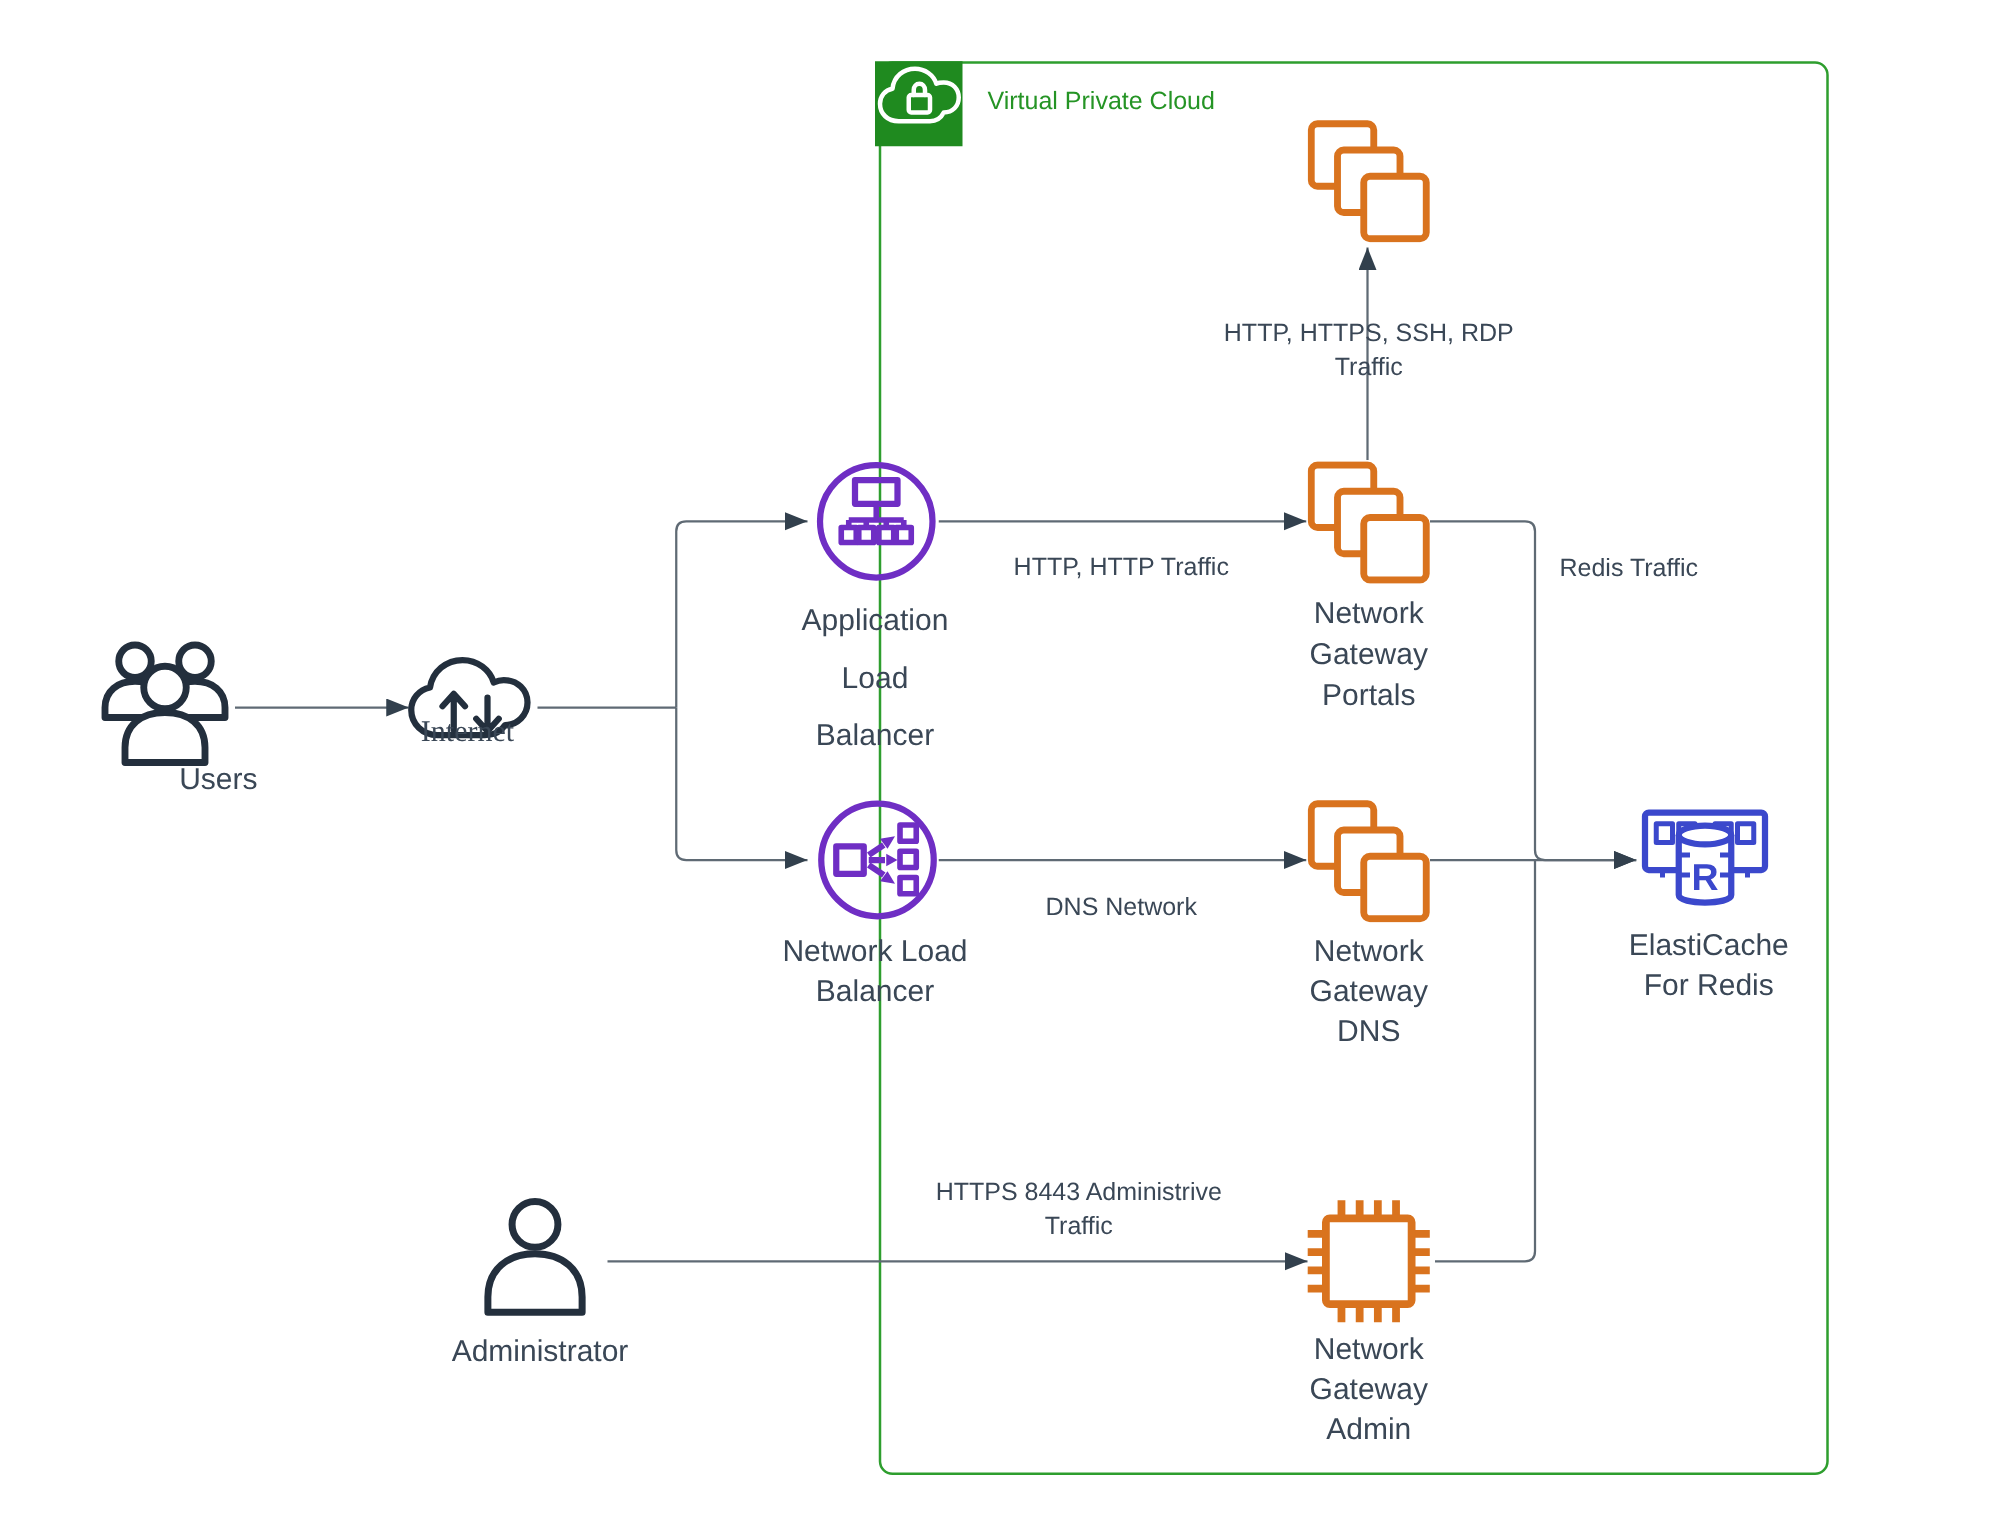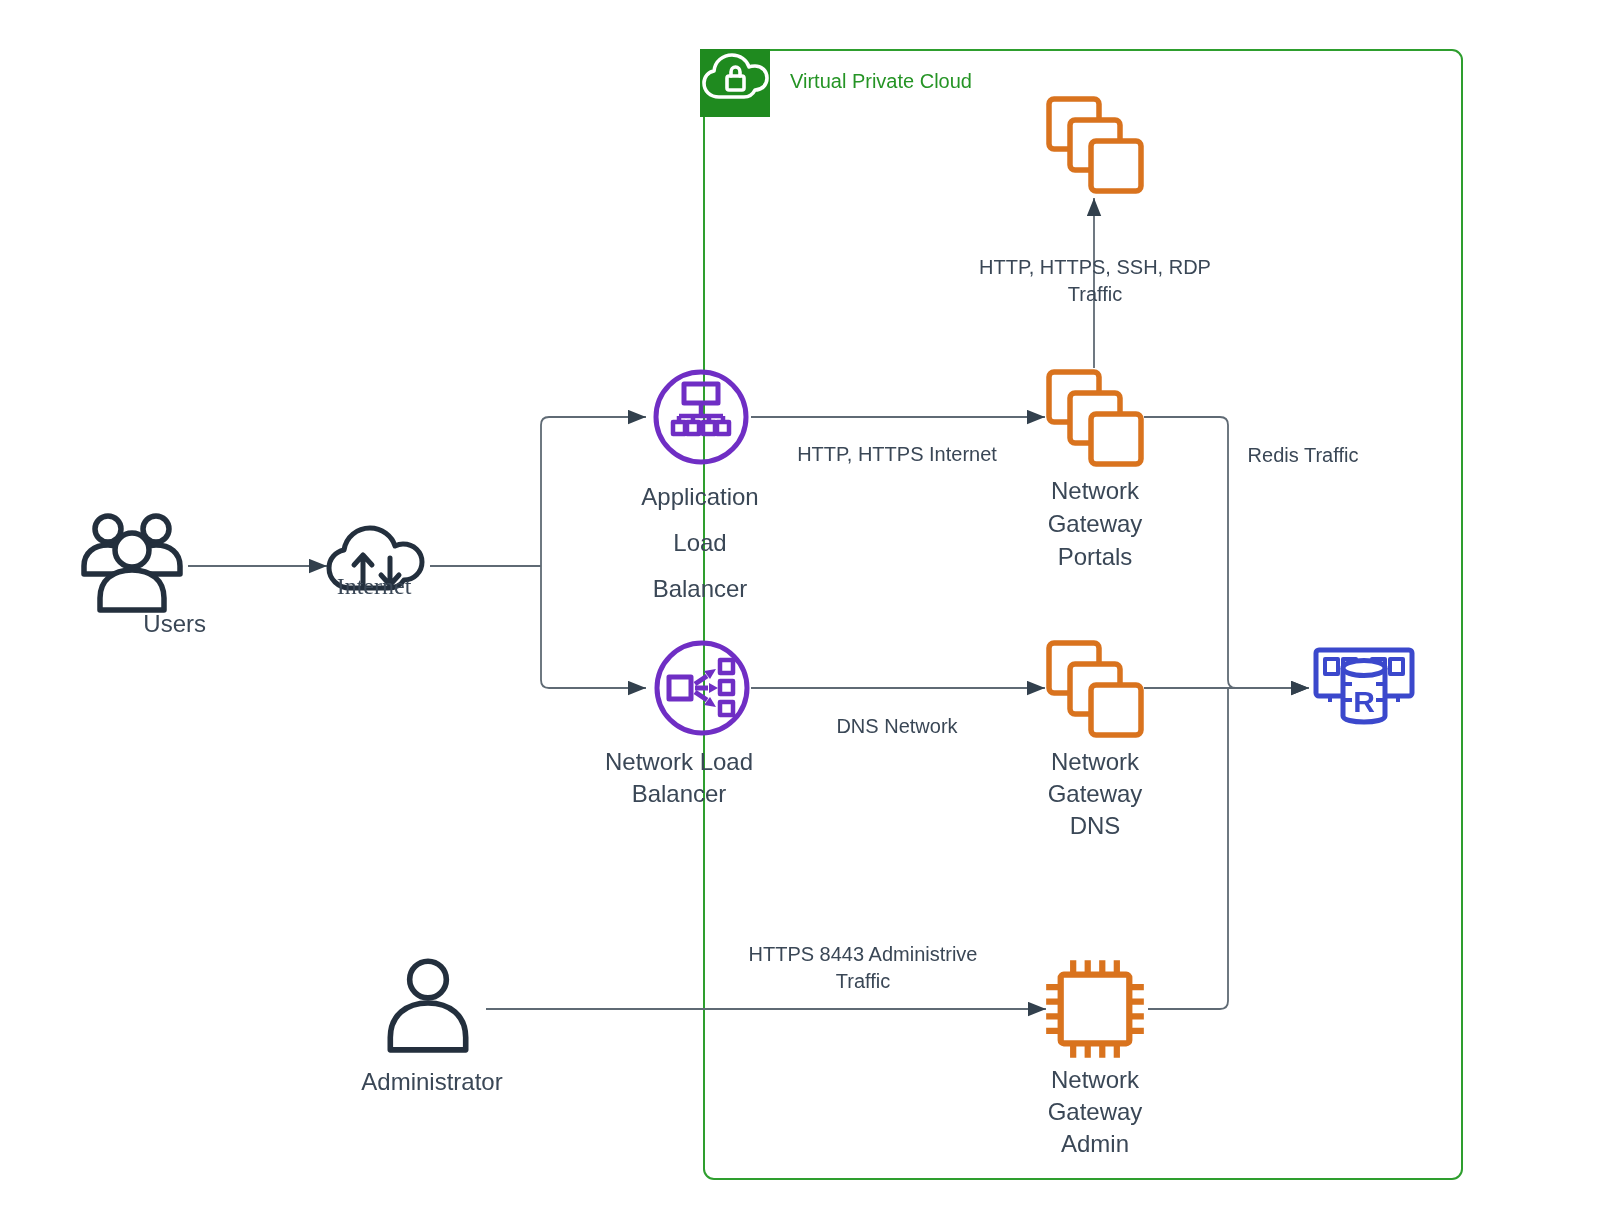--- a/index.html
+++ b/index.html
@@ -107,21 +107,21 @@
       <polygon class="purple-solid" points="62,29 56,39 50,31"></polygon>
       <path class="purple" style="stroke-width:5" d="M41,48 H54"></path>
       <polygon class="purple-solid" points="64,48 55,43 55,53"></polygon>
       <path class="purple" style="stroke-width:5" d="M41,52 L53,60"></path>
       <polygon class="purple-solid" points="62,67 50,65 56,57"></polygon>
       <rect class="purple" style="stroke-width:4.5" x="66" y="20" width="13" height="13"></rect>
       <rect class="purple" style="stroke-width:4.5" x="66" y="41" width="13" height="13"></rect>
       <rect class="purple" style="stroke-width:4.5" x="66" y="62" width="13" height="13"></rect>
     </svg>
   </div>
-  <div class="label" style="left:579px;top:746px;width:200px;">Network Load
+  <div class="label" style="left:600px;top:746px;width:200px;">Network Load
 Balancer</div>
 
   <div class="abs" style="left:1046px;top:369px;width:98px;height:98px;">
     <svg width="98" height="98" viewBox="0 0 98 98">
       <rect class="orange" style="stroke-width:5.5" x="3" y="3" width="50" height="50" rx="5"></rect>
       <rect class="orange" style="stroke-width:5.5" x="24" y="24" width="50" height="50" rx="5"></rect>
       <rect class="orange" style="stroke-width:5.5" x="45" y="45" width="50" height="50" rx="5"></rect>
     </svg>
   </div>
   <div class="label" style="left:995px;top:474px;width:200px;line-height:33px;">Network
@@ -167,30 +167,32 @@
       <rect class="blue" style="stroke-width:4" x="31" y="23" width="13" height="15"></rect>
       <rect class="blue" style="stroke-width:4" x="60" y="23" width="13" height="15"></rect>
       <rect class="blue" style="stroke-width:4" x="78" y="23" width="13" height="15"></rect>
       <path class="blue-line" style="stroke-width:4" d="M18,60 V66 M86,60 V66"></path>
       <path class="blue" style="stroke-width:5" d="M31,32 V80 C31,88 73,88 73,80 V32"></path>
       <ellipse class="blue" style="stroke-width:5" cx="52" cy="32" rx="21" ry="7.5"></ellipse>
       <path class="blue-line" style="stroke-width:4" d="M29,48 H40 M64,48 H75 M29,64 H40 M64,64 H75"></path>
       <text x="52" y="76" font-size="30" font-weight="bold" text-anchor="middle" fill="var(--blue)" font-family="Liberation Sans, sans-serif">R</text>
     </svg>
   </div>
+  <div class="label" style="left:1267px;top:741px;width:200px;">ElastiCache
+For Redis</div>
 
   <div class="abs" style="left:374px;top:952px;width:108px;height:106px;">
     <svg width="108" height="106" viewBox="0 0 106 104">
       <circle class="navy-fill-white" cx="53" cy="27" r="18"></circle>
       <path class="navy-fill-white" d="M16,96 V84 C16,62 32,50 53,50 C74,50 90,62 90,84 V96 Z"></path>
     </svg>
   </div>
   <div class="label" style="left:332px;top:1066px;width:200px;">Administrator</div>
 
-  <div class="edge-label" style="left:787px;top:441px;width:220px;">HTTP, HTTPS Internet</div>
+  <div class="edge-label" style="left:787px;top:441px;width:220px;">HTTP, HTTP Traffic</div>
   <div class="edge-label" style="left:797px;top:713px;width:200px;">DNS Network</div>
   <div class="edge-label" style="left:1203px;top:442px;width:200px;">Redis Traffic</div>
   <div class="edge-label" style="left:945px;top:254px;width:300px;">HTTP, HTTPS, SSH, RDP
 Traffic</div>
   <div class="edge-label" style="left:713px;top:941px;width:300px;">HTTPS 8443 Administrive
 Traffic</div>
 
 </div>
 
 </body></html>

